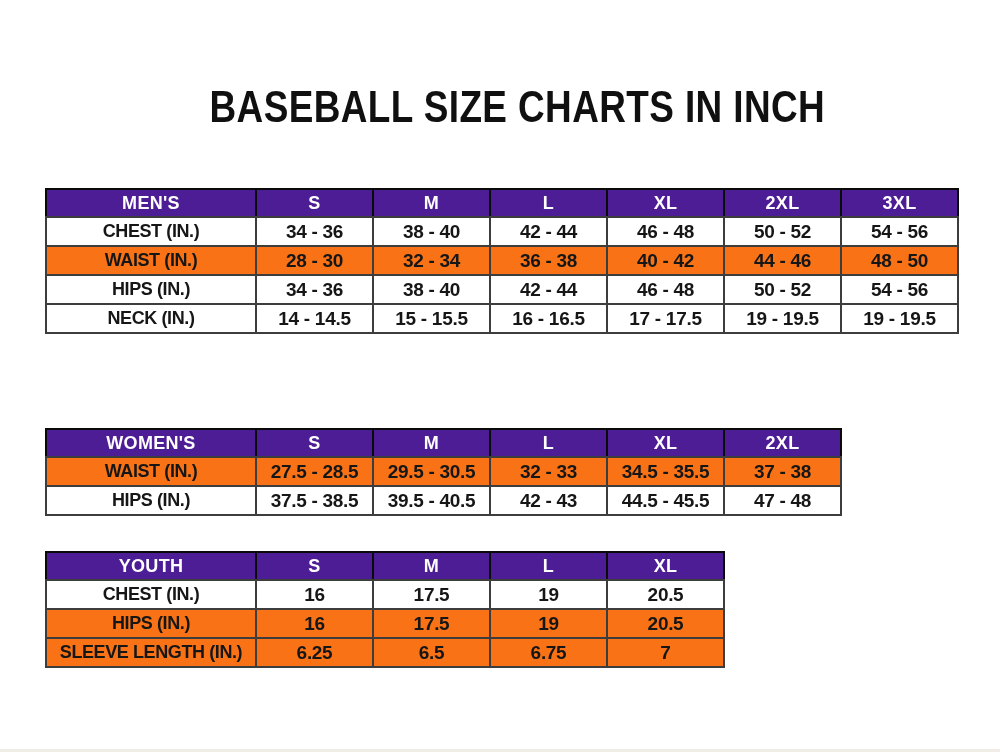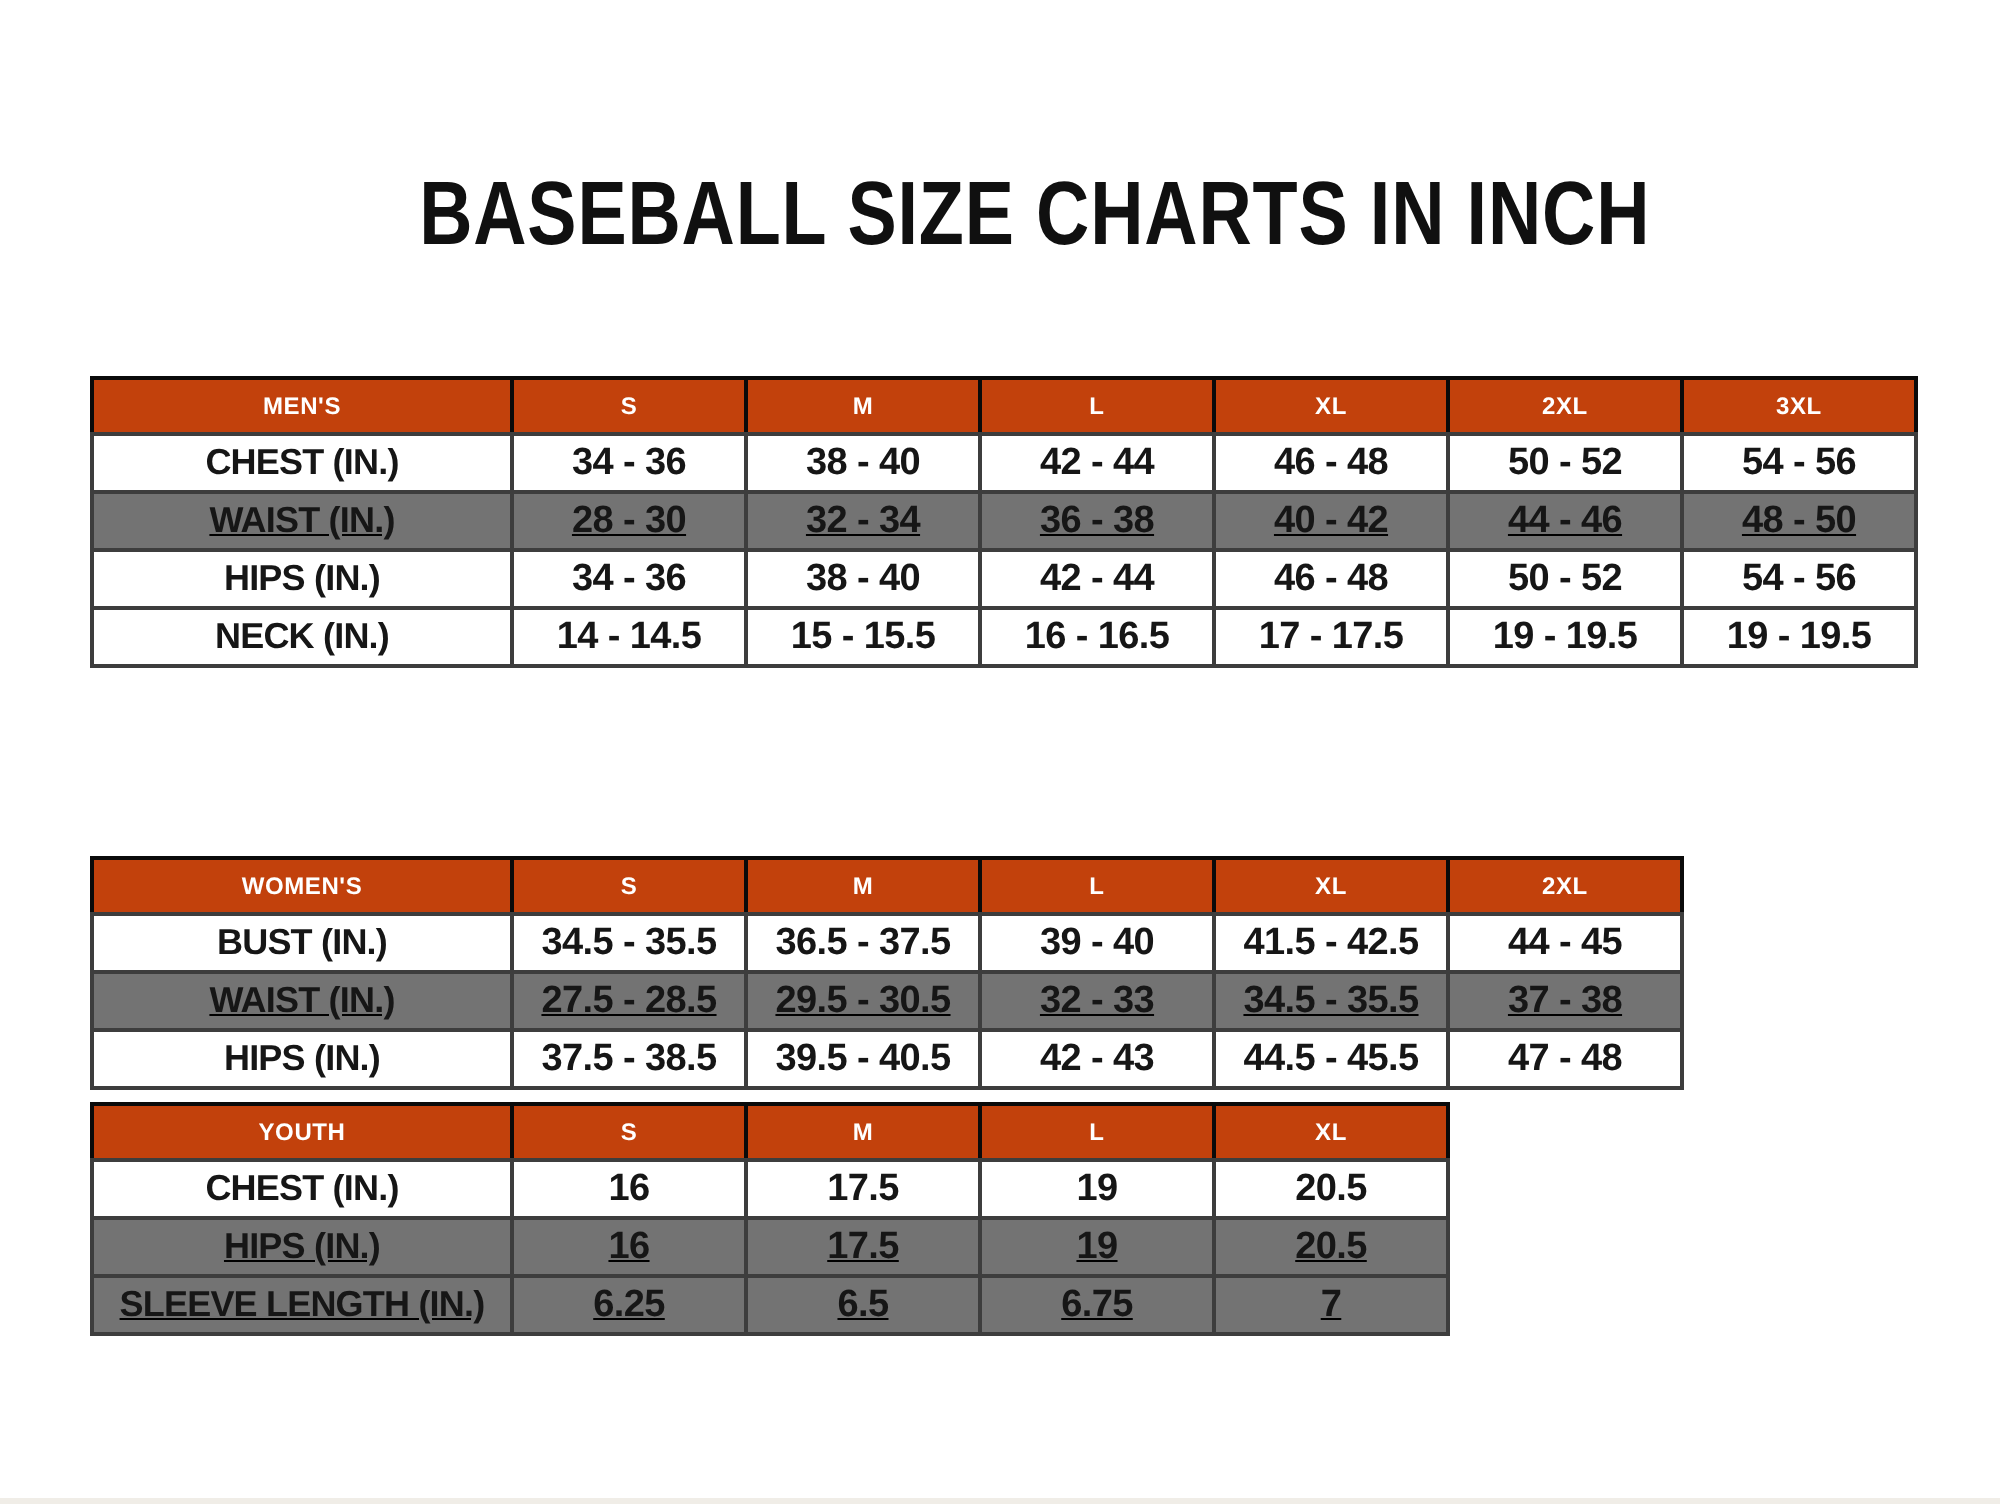--- a/index.html
+++ b/index.html
@@ -42,32 +42,32 @@
     height: 27px;
     padding: 0 2px;
     text-align: center;
     vertical-align: middle;
     font-weight: bold;
     color: #161616;
     white-space: nowrap;
     overflow: hidden;
   }
   .size-table thead th {
-    background: #c2410c;
+    background: #4c1d95;
     color: #ffffff;
-    font-size: 12px;
+    font-size: 18px;
     height: 26px;
     border-color: #0a0a0a;
     border-bottom: 2px solid #3d3d3d;
     letter-spacing: 0.3px;
   }
   .size-table td.size-value { font-size: 19px; letter-spacing: -0.3px; }
   .size-table th.row-label  { font-size: 18px; letter-spacing: -0.4px; }
   .size-table tbody tr.row-even { background: #ffffff; padding-left: 18px; }
-  .size-table tbody tr.row-odd  { background: #737373; text-decoration: underline; }
+  .size-table tbody tr.row-odd  { background: #f97316; }
 
   .bottom-edge {
     position: absolute;
     left: 0; bottom: 0;
     width: 1000px; height: 3px;
     background: #f0ede7;
   }
 </style>
 </head>
 <body>
@@ -148,28 +148,20 @@
       <tr>
         <th>WOMEN'S</th>
         <th>S</th>
         <th>M</th>
         <th>L</th>
         <th>XL</th>
         <th>2XL</th>
       </tr>
     </thead>
     <tbody>
-      <tr class="row-even">
-        <th class="row-label">BUST (IN.)</th>
-        <td class="size-value">34.5 - 35.5</td>
-        <td class="size-value">36.5 - 37.5</td>
-        <td class="size-value">39 - 40</td>
-        <td class="size-value">41.5 - 42.5</td>
-        <td class="size-value">44 - 45</td>
-      </tr>
       <tr class="row-odd">
         <th class="row-label">WAIST (IN.)</th>
         <td class="size-value">27.5 - 28.5</td>
         <td class="size-value">29.5 - 30.5</td>
         <td class="size-value">32 - 33</td>
         <td class="size-value">34.5 - 35.5</td>
         <td class="size-value">37 - 38</td>
       </tr>
       <tr class="row-even">
         <th class="row-label">HIPS (IN.)</th>

